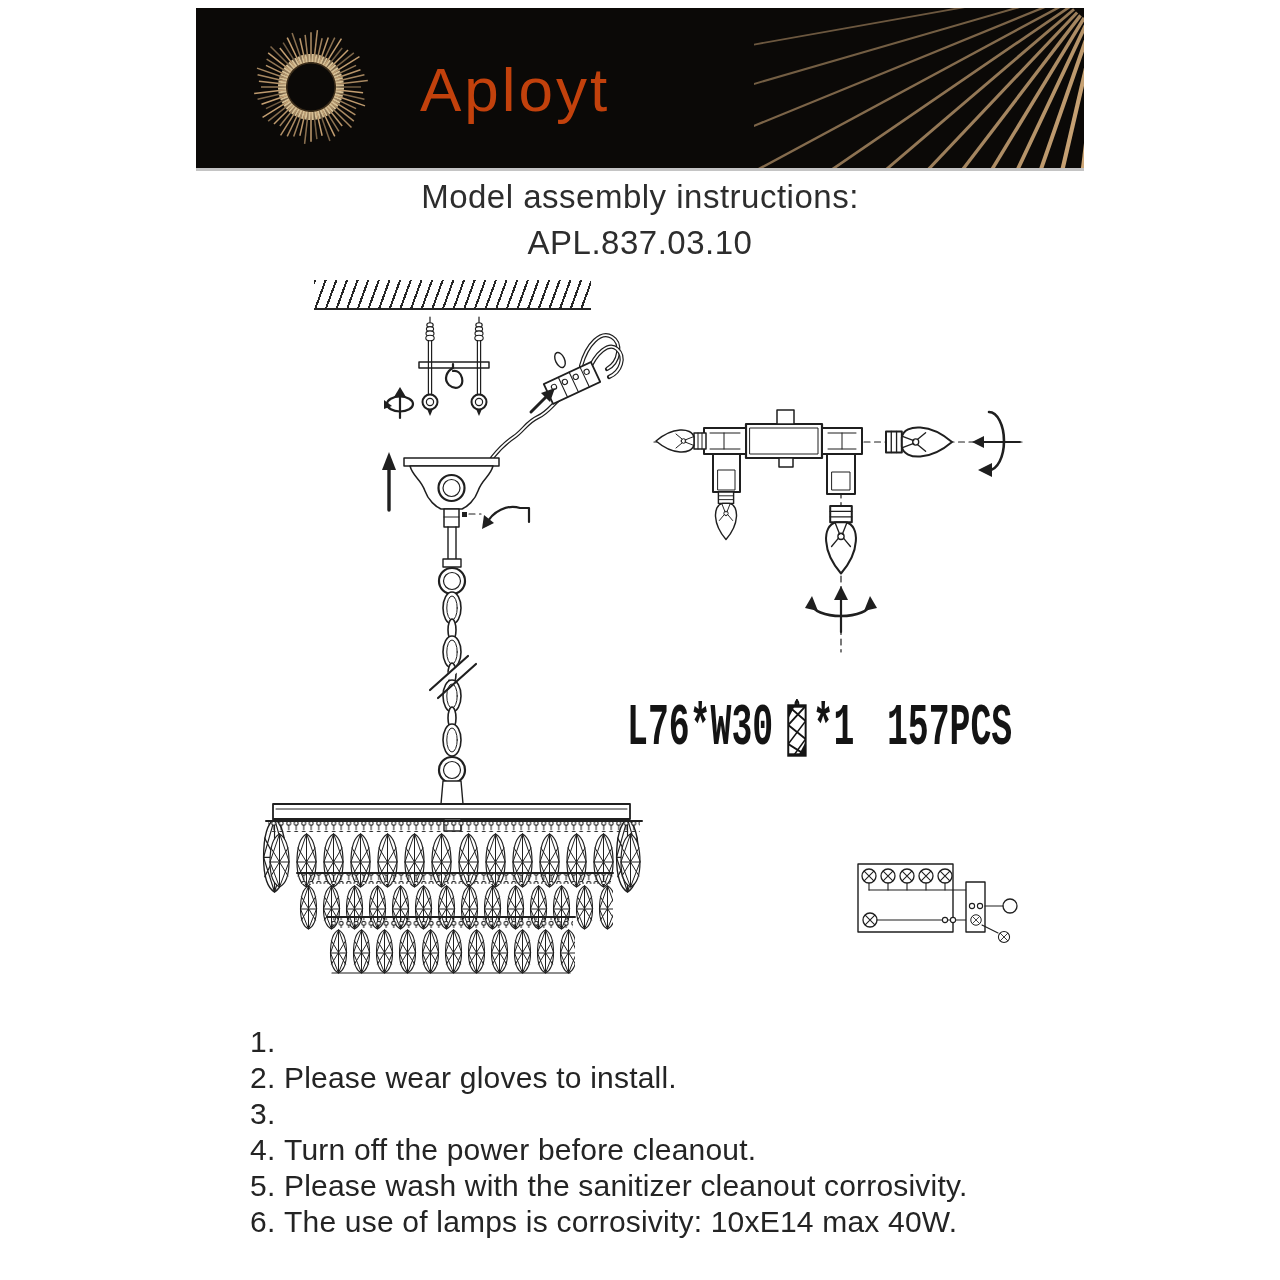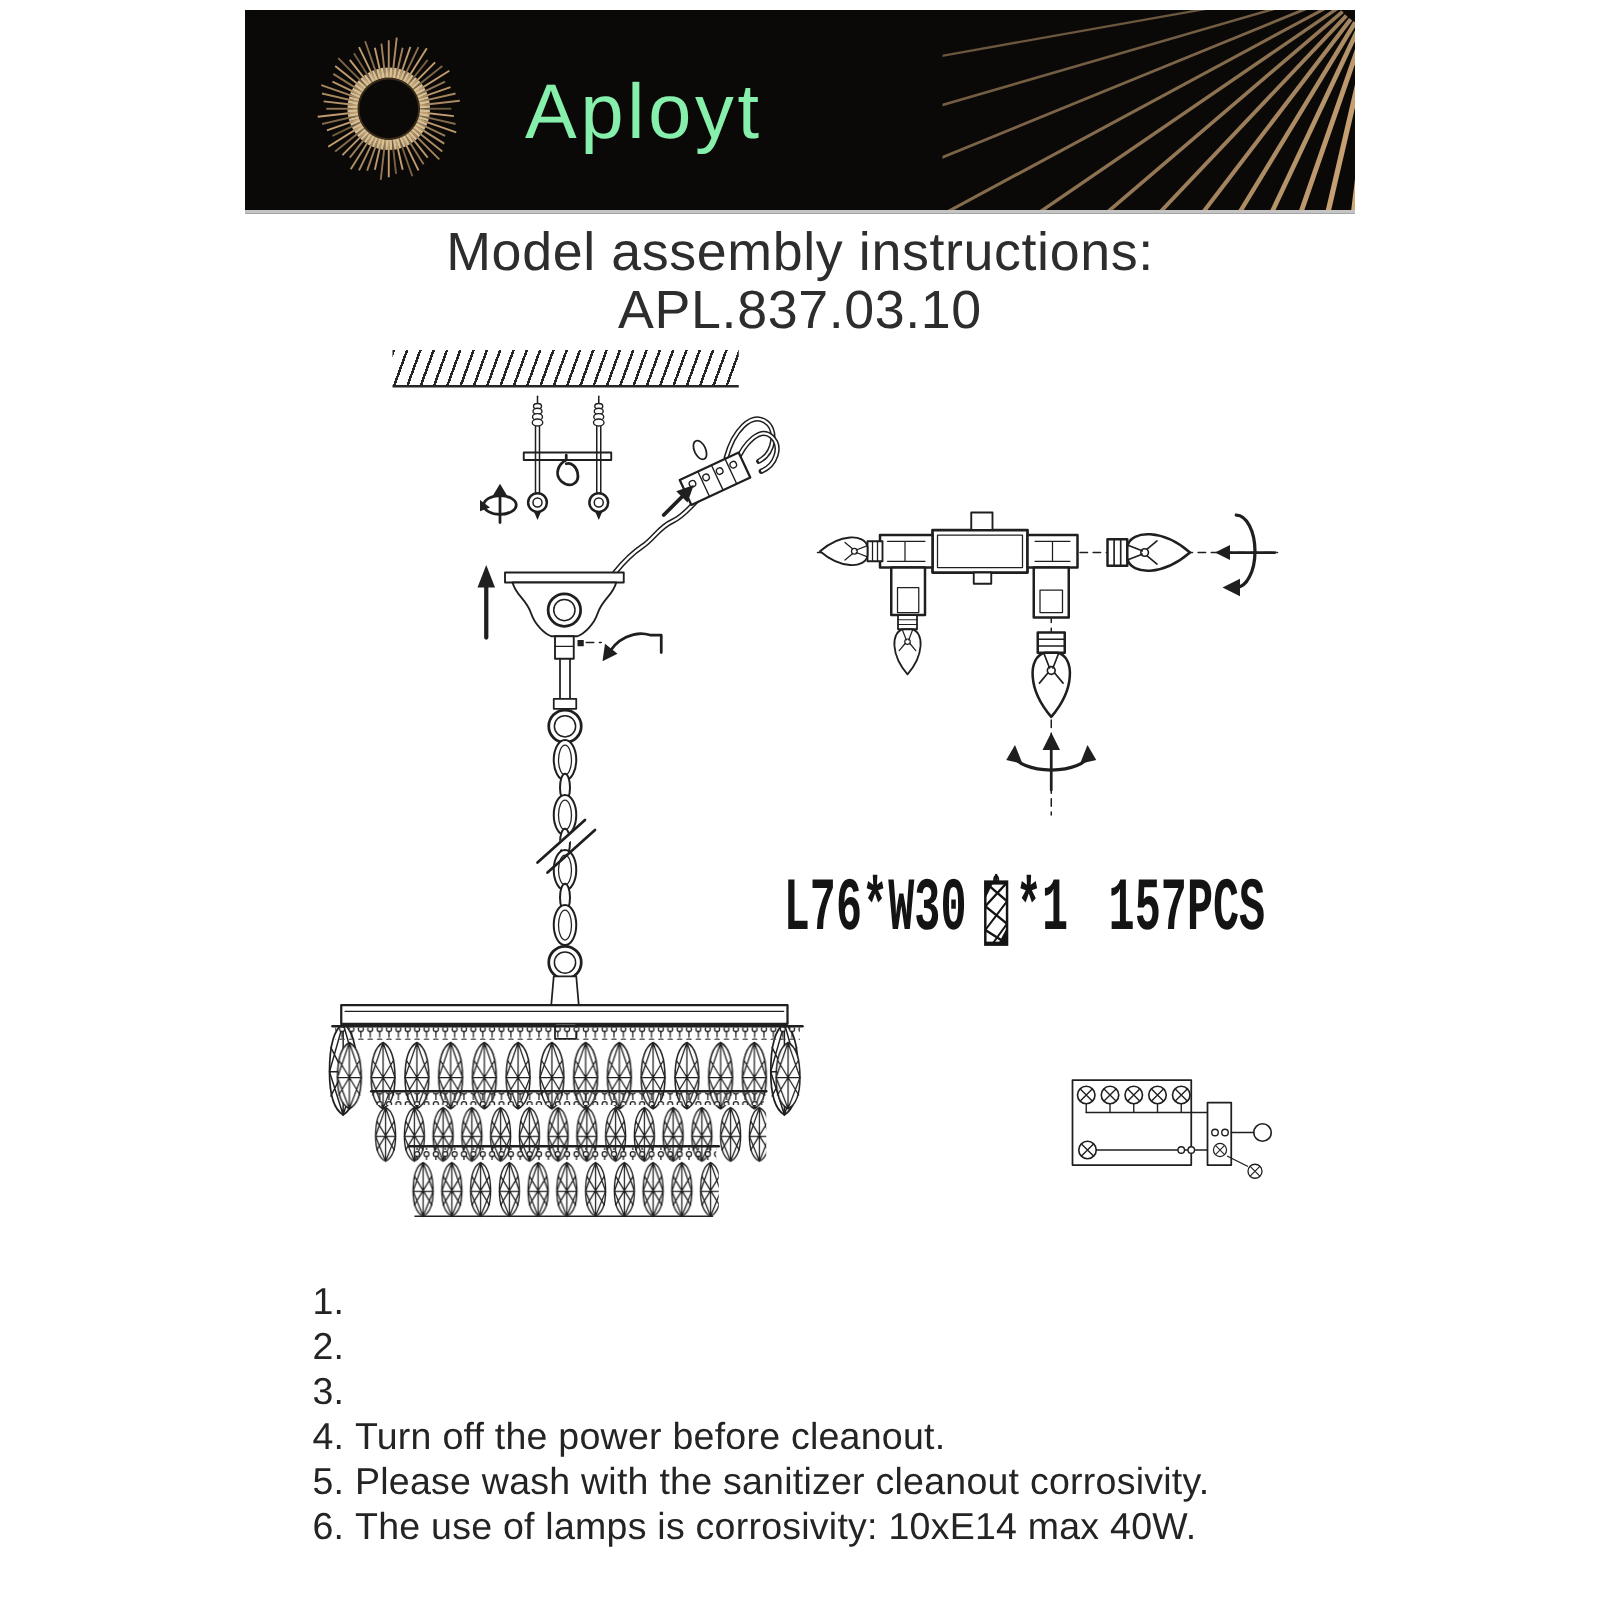--- a/index.html
+++ b/index.html
@@ -7,25 +7,25 @@
        font-family:"Liberation Sans",sans-serif;color:var(--ink,#222)}
 
   
   #header{position:absolute;left:196px;top:8px;width:888px;height:160px;
           background:var(--header-bg,#0b0907);border-bottom:3px solid #c4c4c4;overflow:hidden}
   #logo-rays{position:absolute;left:40px;top:4px}
   #corner-rays{position:absolute;right:0;top:0}
   .ray{stroke:var(--gold,#cfa878)}
   .ray2{stroke:#ecd3a4}
   #brand{position:absolute;left:224px;top:46px;font-size:62px;letter-spacing:3px;
-         color:#86efac;font-weight:400}
+         color:#c2410c;font-weight:400}
 
   
   .centerline{position:absolute;left:0;width:100%;text-align:center;color:#2d2d2d;
-              font-size:43px;letter-spacing:.5px}
+              font-size:33px;letter-spacing:.5px}
   #title{top:178px}
   #model{top:224px}
 
   
   #hatch{position:absolute;left:314px;top:280px;width:277px;height:28px;
          background:repeating-linear-gradient(110deg,#262626 0 2px,transparent 2px 10px);
          border-bottom:2.5px solid #262626}
 
   
   #parts{position:absolute;left:627px;top:694px;display:flex;align-items:center;
@@ -396,20 +396,21 @@
   <span>*1</span>
   <span class="pcs">157PCS</span>
 </div>
 
 <ol id="instructions">
   <li>
     <span class="num">1.</span>
   </li>
   <li>
     <span class="num">2.</span>
+    <span class="txt">Please wear gloves to install.</span>
   </li>
   <li>
     <span class="num">3.</span>
   </li>
   <li>
     <span class="num">4.</span>
     <span class="txt">Turn off the power before cleanout.</span>
   </li>
   <li>
     <span class="num">5.</span>

